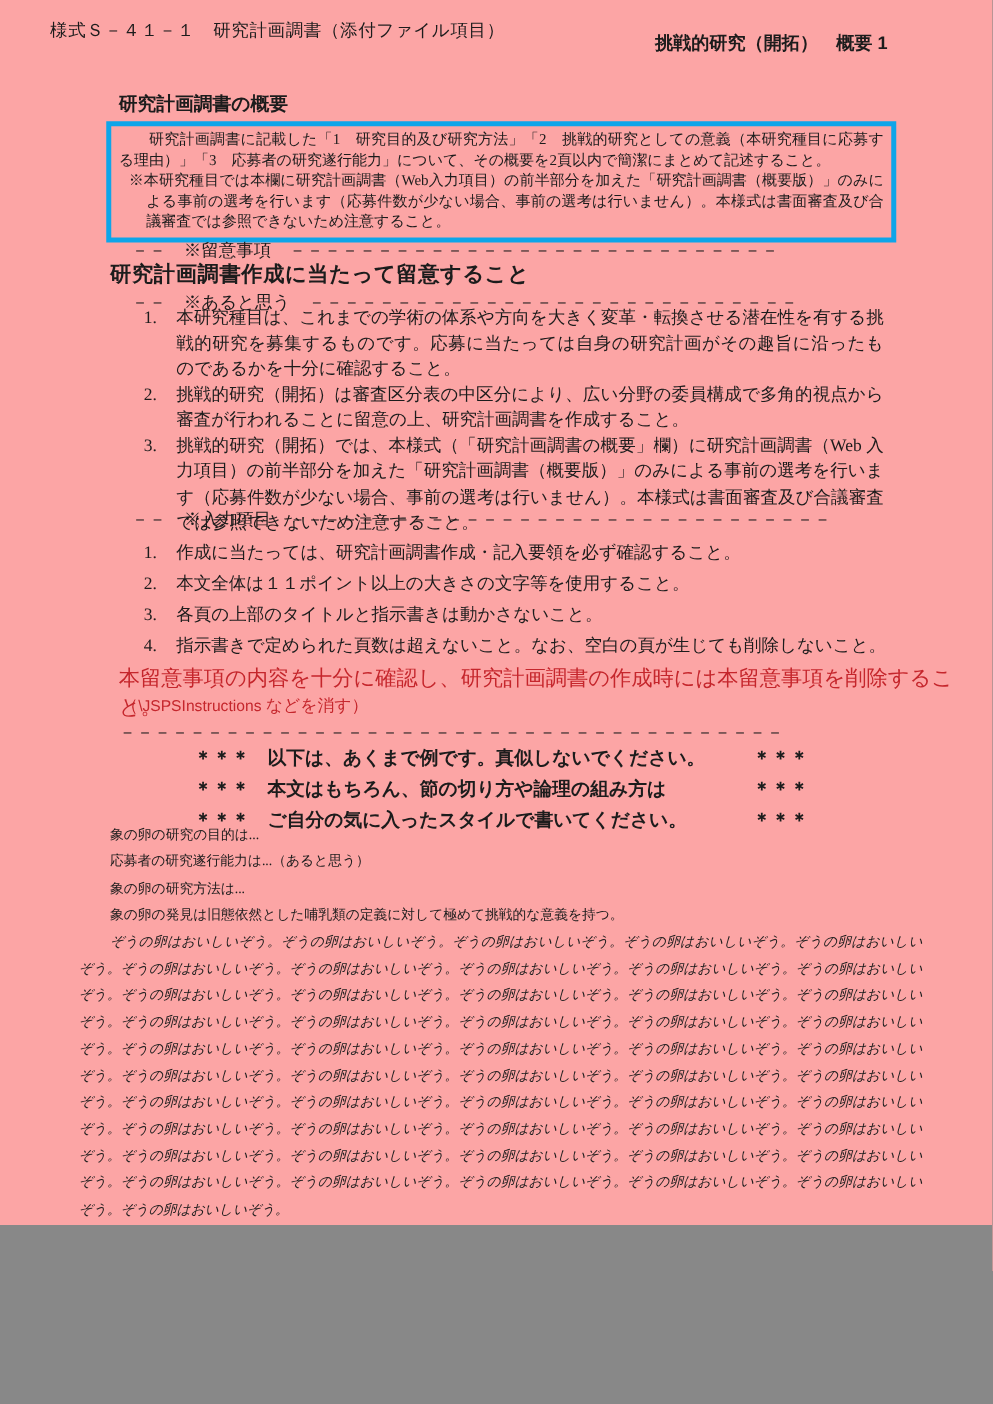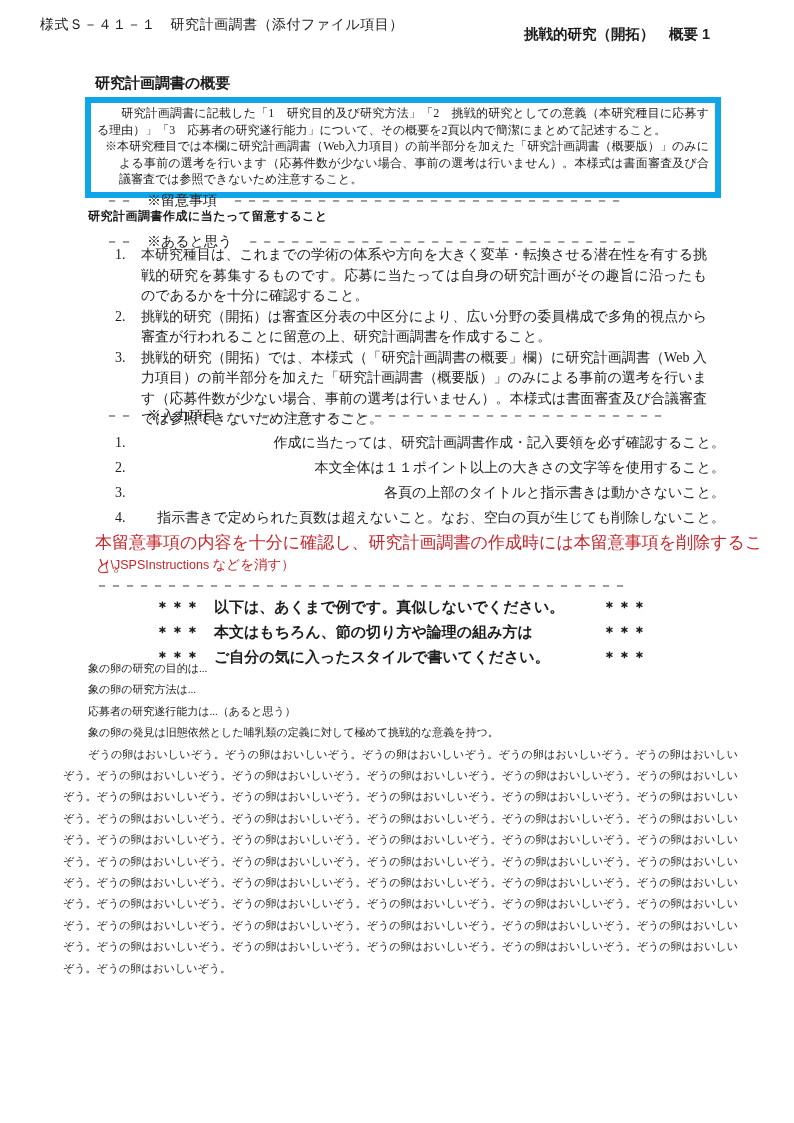--- a/index.html
+++ b/index.html
@@ -1,21 +1,21 @@
 <!DOCTYPE html>
 <html lang="ja" style="--red: #c5262c;"><head>
 <meta charset="utf-8">
 <style>
   html,body { margin:0; padding:0; background:#888; }
   .page {
     position: relative;
     width: 794px;
-    height: 1123px;
+    height: 980px;
     margin: 0 auto;
-    background: #ffffff;
+    background: #fca5a5;
     color: #1c1c1c;
     font-family: "Liberation Serif", "DejaVu Serif", serif;
     overflow: hidden;
   }
   .serif  { font-family: "Liberation Serif", "DejaVu Serif", serif; }
   .gothic { font-family: "Liberation Sans", "DejaVu Sans", sans-serif; }
   .mono   { font-family: Liberation Sans, sans-serif; }
 
   .form-code {
     position: absolute; top: 16px; left: 40px;
@@ -25,49 +25,49 @@
     position: absolute; top: 25px; right: 84px;
     font-size: 14.5px; font-weight: bold;
   }
   .overview-heading {
     position: absolute; top: 74px; left: 95px;
     font-size: 15px; font-weight: bold;
   }
   .overview-box {
     position: absolute; top: 97px; left: 85px;
     width: 612px;
-    border: 6px solid #0ea5e9;
+    border: 4px solid #0ea5e9;
     padding: 2px 6px 4px 6px;
     font-size: 12px; line-height: 16.5px;
     text-align: justify;
   }
   .overview-box p { margin: 0; }
   .box-p1 { text-indent: 12px; }
   .box-p2 { padding-left: 22px; text-indent: -14px; }
 
   .divider {
     position: absolute; left: 105px;
     font-size: 14px; white-space: nowrap; letter-spacing: 0px;
   }
   .divider-top    { top: 192px; }
   .divider-one    { top: 233px; }
   .divider-two    { top: 407px; }
 
   .main-heading {
     position: absolute; top: 208px; left: 88px;
-    font-size: 12px; font-weight: bold; letter-spacing: 0.5px;
+    font-size: 17px; font-weight: bold; letter-spacing: 0.5px;
   }
 
   .note-list { position: absolute; left: 115px; margin: 0; padding: 0; list-style: none; }
   .list-one  { top: 245px; width: 592px; font-size: 14px; line-height: 20.5px; }
   .list-two  { top: 430px; width: 610px; font-size: 14px; line-height: 25px; }
   .note-item { display: flex; margin: 0; }
   .note-item .num  { flex: 0 0 26px; }
   .note-item .txt  { flex: 1 1 auto; text-align: justify; }
-  .list-two .txt   { text-align: right; }
+  .list-two .txt   { text-align: left; }
 
   .red-warning {
     position: absolute; top: 531px; left: 95px;
     font-size: 17px; color: var(--red, #c5262c);
   }
   .red-note {
     position: absolute; top: 556px; left: 97px;
     font-size: 13.5px; color: var(--red, #c5262c);
   }
   .red-note .mono { font-size: 12.5px; }
@@ -83,21 +83,21 @@
   }
   .example-line { display: flex; }
   .example-line .mid { flex: 1 1 auto; padding-left: 14px; }
   .example-line .star-r { flex: 0 0 auto; }
 
   .body-block {
     position: absolute; top: 658px; left: 63px; width: 675px;
     font-size: 11px; line-height: 21.4px;
   }
   .body-block p { margin: 0; text-indent: 25px; }
-  .egg { text-align: justify; }
+  .egg { text-align: justify; font-style: italic; }
 </style>
 </head>
 <body>
 
 <div class="page">
 
   <div class="form-code serif">様式Ｓ－４１－１　研究計画調書（添付ファイル項目）</div>
 
   <div class="header-right gothic">挑戦的研究（開拓）　概要 1</div>
 
@@ -169,19 +169,19 @@
     </div>
     <div class="example-line">
       <span class="star-l">＊＊＊</span>
       <span class="mid">ご自分の気に入ったスタイルで書いてください。</span>
       <span class="star-r">＊＊＊</span>
     </div>
   </div>
 
   <div class="body-block serif">
     <p>象の卵の研究の目的は...</p>
+    <p>応募者の研究遂行能力は...（あると思う）</p>
     <p>象の卵の研究方法は...</p>
-    <p>応募者の研究遂行能力は...（あると思う）</p>
     <p>象の卵の発見は旧態依然とした哺乳類の定義に対して極めて挑戦的な意義を持つ。</p>
     <p class="egg">ぞうの卵はおいしいぞう。ぞうの卵はおいしいぞう。ぞうの卵はおいしいぞう。ぞうの卵はおいしいぞう。ぞうの卵はおいしいぞう。ぞうの卵はおいしいぞう。ぞうの卵はおいしいぞう。ぞうの卵はおいしいぞう。ぞうの卵はおいしいぞう。ぞうの卵はおいしいぞう。ぞうの卵はおいしいぞう。ぞうの卵はおいしいぞう。ぞうの卵はおいしいぞう。ぞうの卵はおいしいぞう。ぞうの卵はおいしいぞう。ぞうの卵はおいしいぞう。ぞうの卵はおいしいぞう。ぞうの卵はおいしいぞう。ぞうの卵はおいしいぞう。ぞうの卵はおいしいぞう。ぞうの卵はおいしいぞう。ぞうの卵はおいしいぞう。ぞうの卵はおいしいぞう。ぞうの卵はおいしいぞう。ぞうの卵はおいしいぞう。ぞうの卵はおいしいぞう。ぞうの卵はおいしいぞう。ぞうの卵はおいしいぞう。ぞうの卵はおいしいぞう。ぞうの卵はおいしいぞう。ぞうの卵はおいしいぞう。ぞうの卵はおいしいぞう。ぞうの卵はおいしいぞう。ぞうの卵はおいしいぞう。ぞうの卵はおいしいぞう。ぞうの卵はおいしいぞう。ぞうの卵はおいしいぞう。ぞうの卵はおいしいぞう。ぞうの卵はおいしいぞう。ぞうの卵はおいしいぞう。ぞうの卵はおいしいぞう。ぞうの卵はおいしいぞう。ぞうの卵はおいしいぞう。ぞうの卵はおいしいぞう。ぞうの卵はおいしいぞう。ぞうの卵はおいしいぞう。ぞうの卵はおいしいぞう。ぞうの卵はおいしいぞう。ぞうの卵はおいしいぞう。ぞうの卵はおいしいぞう。ぞうの卵はおいしいぞう。</p>
   </div>
 
 </div>
 
 </body></html>

